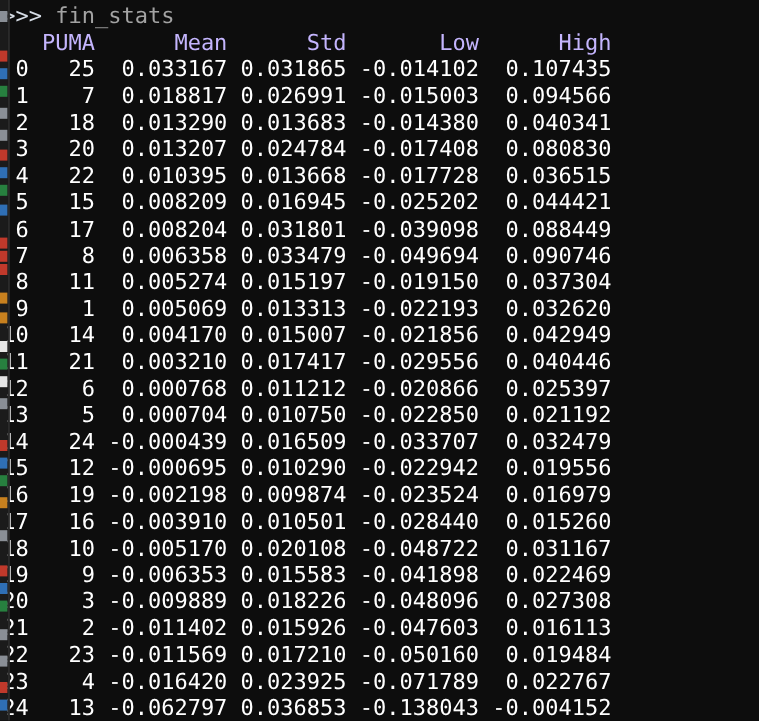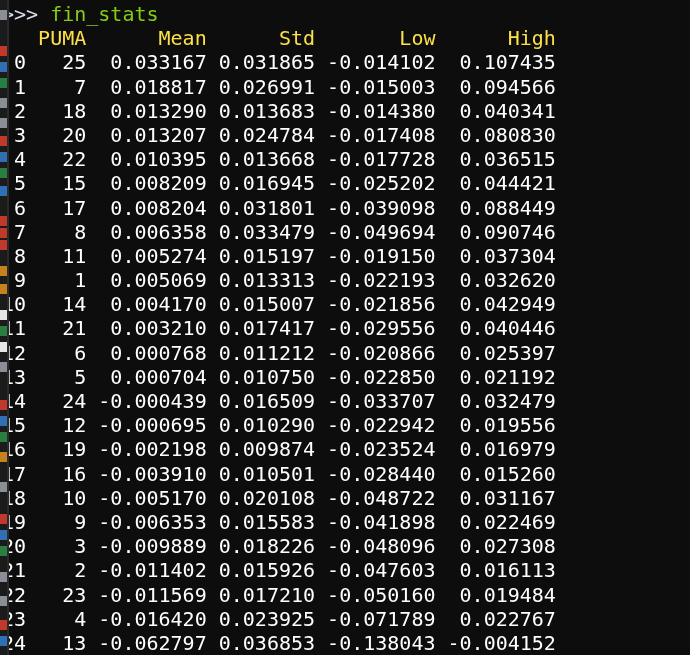--- a/index.html
+++ b/index.html
@@ -65,24 +65,24 @@
   .line {
     height: 24.2px;
     white-space: pre;
     padding-left: 2px;
   }
 
   .prompt-caret {
     color: #d6dde6;
   }
   .prompt-expr {
-    color: #84cc16;
+    color: #a3a3a3;
   }
   .col-header {
-    color: #fde047;
+    color: #c4b5fd;
   }
   .num {
     color: #ffffff;
   }
 
   
   #right-fill {
     position: absolute;
     right: 0; top: 0;
     width: 0px; height: 655px;

